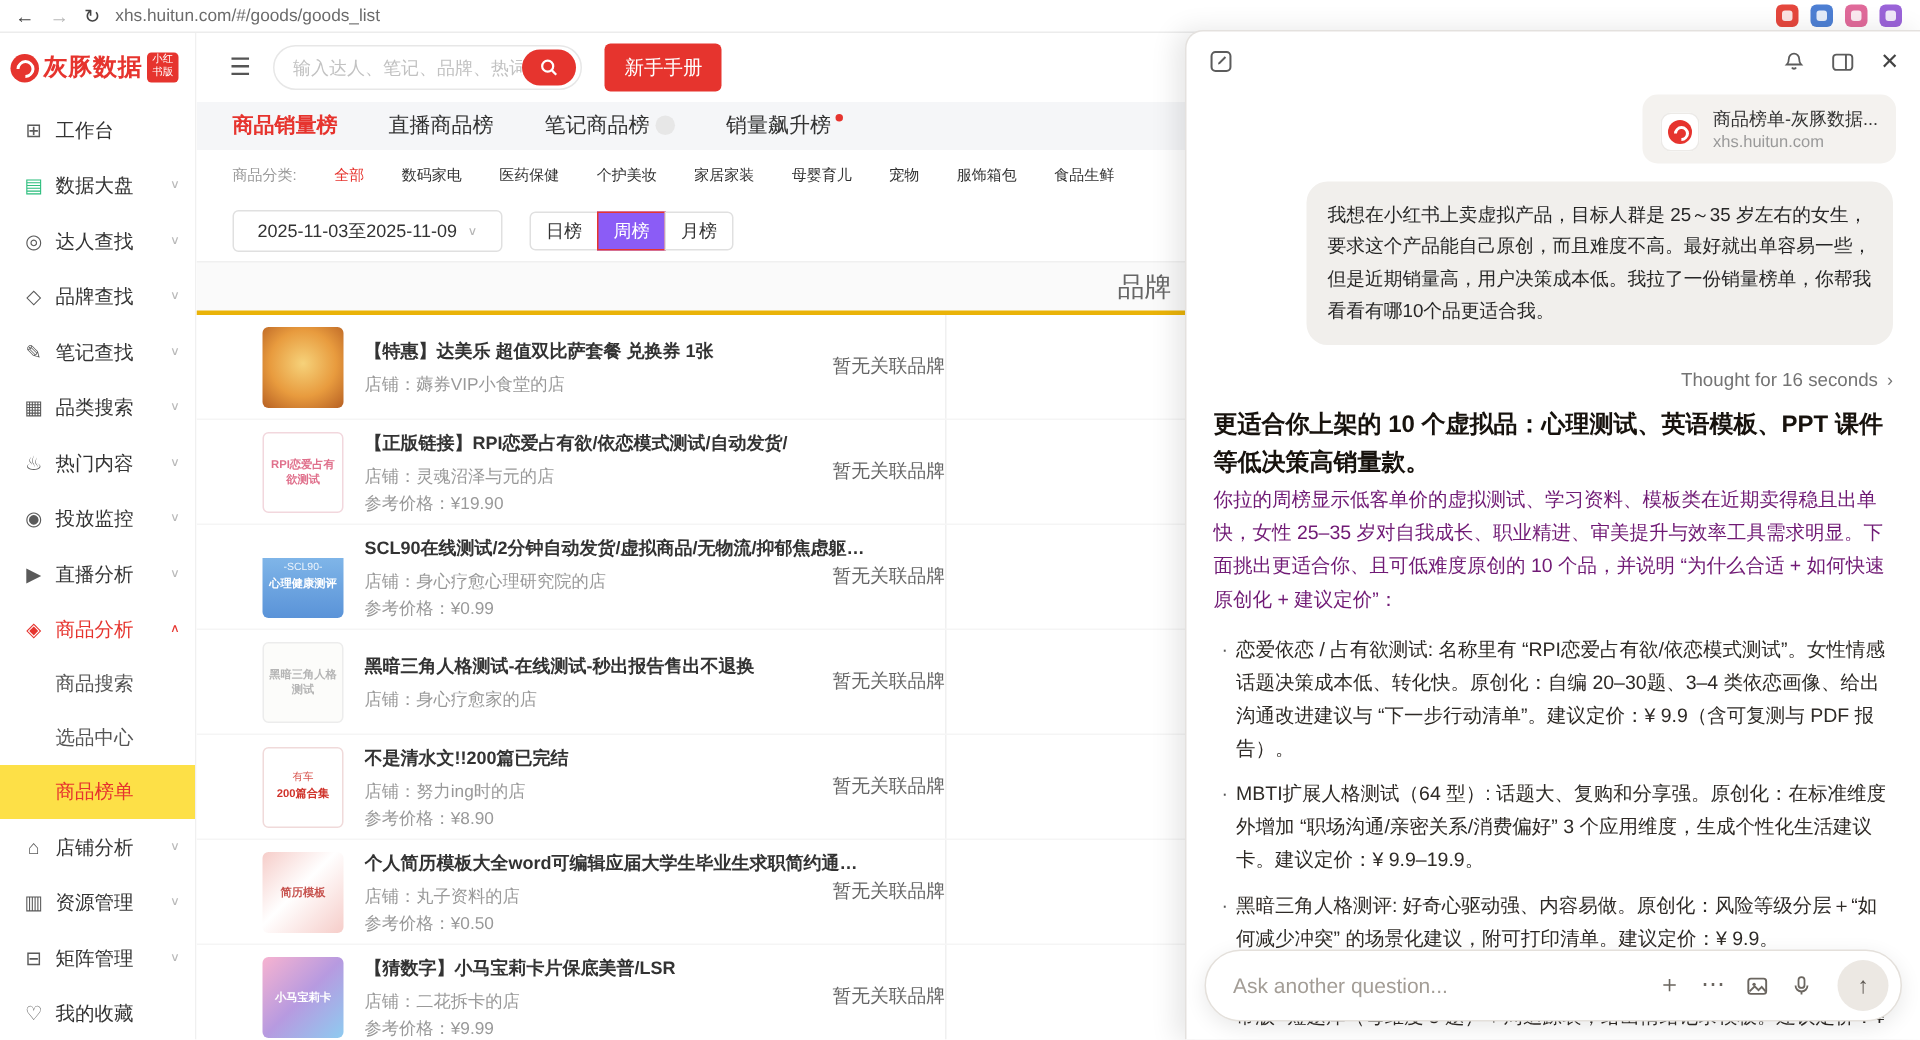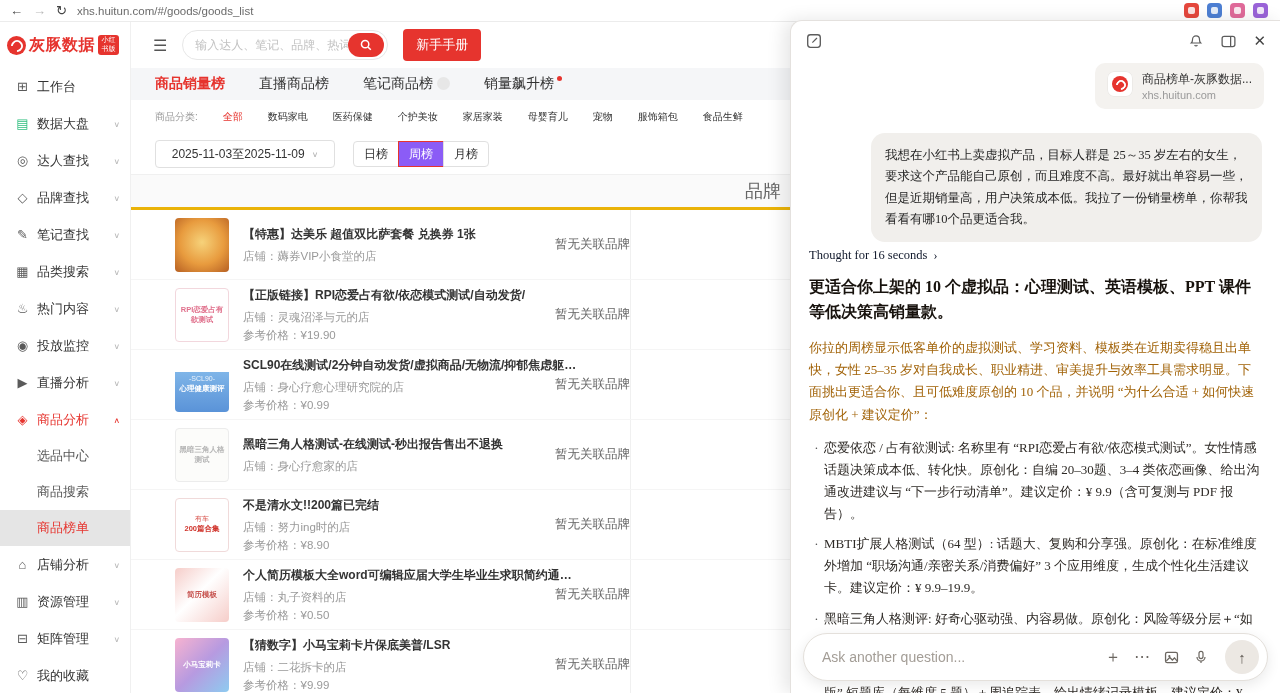--- a/index.html
+++ b/index.html
@@ -31,21 +31,21 @@
     border-radius:3px; padding:1px 2px; text-align:center; }
   .nav-item { height:37px; display:flex; align-items:center; padding:0 10px 0 14px;
     font-size:13px; color:#333; cursor:pointer; }
   .nav-icon { width:17px; margin-right:6px; font-size:13px; color:#5a5a5a; text-align:center; flex-shrink:0; }
   .nav-label { flex:1; white-space:nowrap; }
   .nav-chevron { font-size:9px; color:#b9b9b9; transform:scaleY(.85); }
   .nav-item.green .nav-icon { color:#2fbf7f; }
   .nav-item.active-red, .nav-item.active-red .nav-icon, .nav-item.active-red .nav-chevron { color:#e6342e; }
   .sub-item { height:36px; display:flex; align-items:center; padding-left:37px;
     font-size:13px; color:#555; cursor:pointer; }
-  .sub-item.selected { background:#e5e5e5; color:#e6342e; }
+  .sub-item.selected { background:#fde047; color:#e6342e; }
 
   
   .main { flex:1; position:relative; overflow:hidden; background:#fff; }
   .toolbar { height:46px; display:flex; align-items:center; gap:15px; padding-left:22px; }
   .hamburger { font-size:16px; color:#555; cursor:pointer; }
   .search-box { width:206px; height:30px; border:1px solid #e7e7e7; border-radius:16px;
     display:flex; align-items:center; padding:0 3px 0 12px; }
   .search-box input { border:none; outline:none; flex:1; min-width:0; font-size:12px; color:#333; background:transparent; }
   .search-box input::placeholder { color:#c2c2c2; }
   .search-btn { width:36px; height:24px; background:#e6342e; border-radius:12px; border:none;
@@ -100,37 +100,37 @@
   .row-brand { position:absolute; left:424px; font-size:12.5px; color:#666; }
 
   
   .assistant { position:absolute; top:20px; right:0; width:490px; height:673px; background:#fff;
     border:1px solid #e4e1de; border-right:none; border-bottom:none; border-top-left-radius:12px;
     box-shadow:-6px 0 18px rgba(0,0,0,.10); z-index:20; display:flex; flex-direction:column; }
   .panel-header { height:40px; display:flex; align-items:center; padding:0 14px; gap:16px; }
   .ph-spacer { flex:1; }
   .ph-btn { cursor:pointer; display:flex; align-items:center; color:#555; }
   .close-x { font-size:15px; color:#444; }
-  .source-chip { align-self:flex-end; margin:2px 16px 12px 0; background:#f4f2ef; border-radius:10px;
-    padding:8px 12px; display:flex; gap:9px; align-items:flex-start; cursor:pointer; max-width:235px; }
+  .source-chip { align-self:flex-end; margin:2px 16px 0 0; background:#f4f2ef; border-radius:10px;
+    padding:8px 12px; display:flex; gap:9px; align-items:flex-end; cursor:pointer; max-width:235px; }
   .chip-logo { width:26px; height:26px; border-radius:7px; background:#fff; flex-shrink:0;
     display:flex; align-items:center; justify-content:center; box-shadow:0 0 0 1px #eceae7 inset; }
   .chip-mark { width:16px; height:16px; border-radius:50%; background:#e6342e; position:relative; }
   .chip-mark::after { content:""; position:absolute; left:3.5px; top:3.5px; width:6px; height:6px;
     border:2px solid #fff; border-left-color:transparent; border-radius:50%; transform:rotate(-45deg); }
   .chip-title { font-size:12px; color:#333; white-space:nowrap; overflow:hidden; text-overflow:ellipsis; max-width:160px; }
   .chip-url { font-size:11px; color:#9a9a9a; margin-top:1px; }
-  .panel-scroll { flex:1; overflow:hidden; padding:0 18px; position:relative;font-family:Liberation Serif, serif; }
+  .panel-scroll { flex:1; overflow:hidden; padding:0 18px; position:relative; }
   .user-bubble { background:#f1efec; border-radius:14px; padding:12px 14px; font-size:12.5px;
     line-height:1.7; color:#262626; margin:12px 0 0 62px; }
-  .thought { margin-top:6px; font-size:12.5px; color:#0f172a; display:flex; align-items:center;
-    gap:6px; cursor:pointer; }
+  .thought { margin-top:16px; font-size:12.5px; color:#737373; display:flex; align-items:center;
+    gap:6px; cursor:pointer;justify-content:flex-end; }
   .thought-caret { font-size:12px; }
   .answer-h { margin-top:12px; font-size:16px; font-weight:bold; color:#17120d; line-height:1.55; }
-  .answer-p { margin-top:12px; font-size:13px; color:#a16207; line-height:1.72; }
+  .answer-p { margin-top:0; font-size:13px; color:#701a75; line-height:1.72; }
   .bullets { margin-top:11px; }
   .bullet { display:flex; margin-bottom:9px; font-size:13px; color:#2e2a26; line-height:1.68; }
   .bullet-dot { width:15px; flex-shrink:0; text-align:center; color:#555; }
   .ask-bar { position:absolute; bottom:12px; left:12px; right:12px; height:48px; background:#fff;
     border:1px solid #e4e0db; border-radius:24px; box-shadow:0 4px 14px rgba(0,0,0,.09);
     display:flex; align-items:center; padding:0 8px 0 18px; z-index:5; }
   .ask-bar input { flex:1; border:none; outline:none; font-size:14px; color:#333; min-width:0; background:transparent; }
   .ask-bar input::placeholder { color:#a39d96; }
   .ask-icons { display:flex; align-items:center; gap:13px; color:#6b6660; }
   .ask-glyph { font-size:16px; cursor:pointer; line-height:1; }
@@ -207,24 +207,24 @@
       <span class="nav-icon">▶</span>
       <span class="nav-label">直播分析</span>
       <span class="nav-chevron">∨</span>
     </div>
     <div class="nav-item active-red">
       <span class="nav-icon">◈</span>
       <span class="nav-label">商品分析</span>
       <span class="nav-chevron">∧</span>
     </div>
     <div class="sub-item">
+      <span>商品搜索</span>
+    </div>
+    <div class="sub-item">
       <span>选品中心</span>
-    </div>
-    <div class="sub-item">
-      <span>商品搜索</span>
     </div>
     <div class="sub-item selected">
       <span>商品榜单</span>
     </div>
     <div class="nav-item">
       <span class="nav-icon">⌂</span>
       <span class="nav-label">店铺分析</span>
       <span class="nav-chevron">∨</span>
     </div>
     <div class="nav-item">

